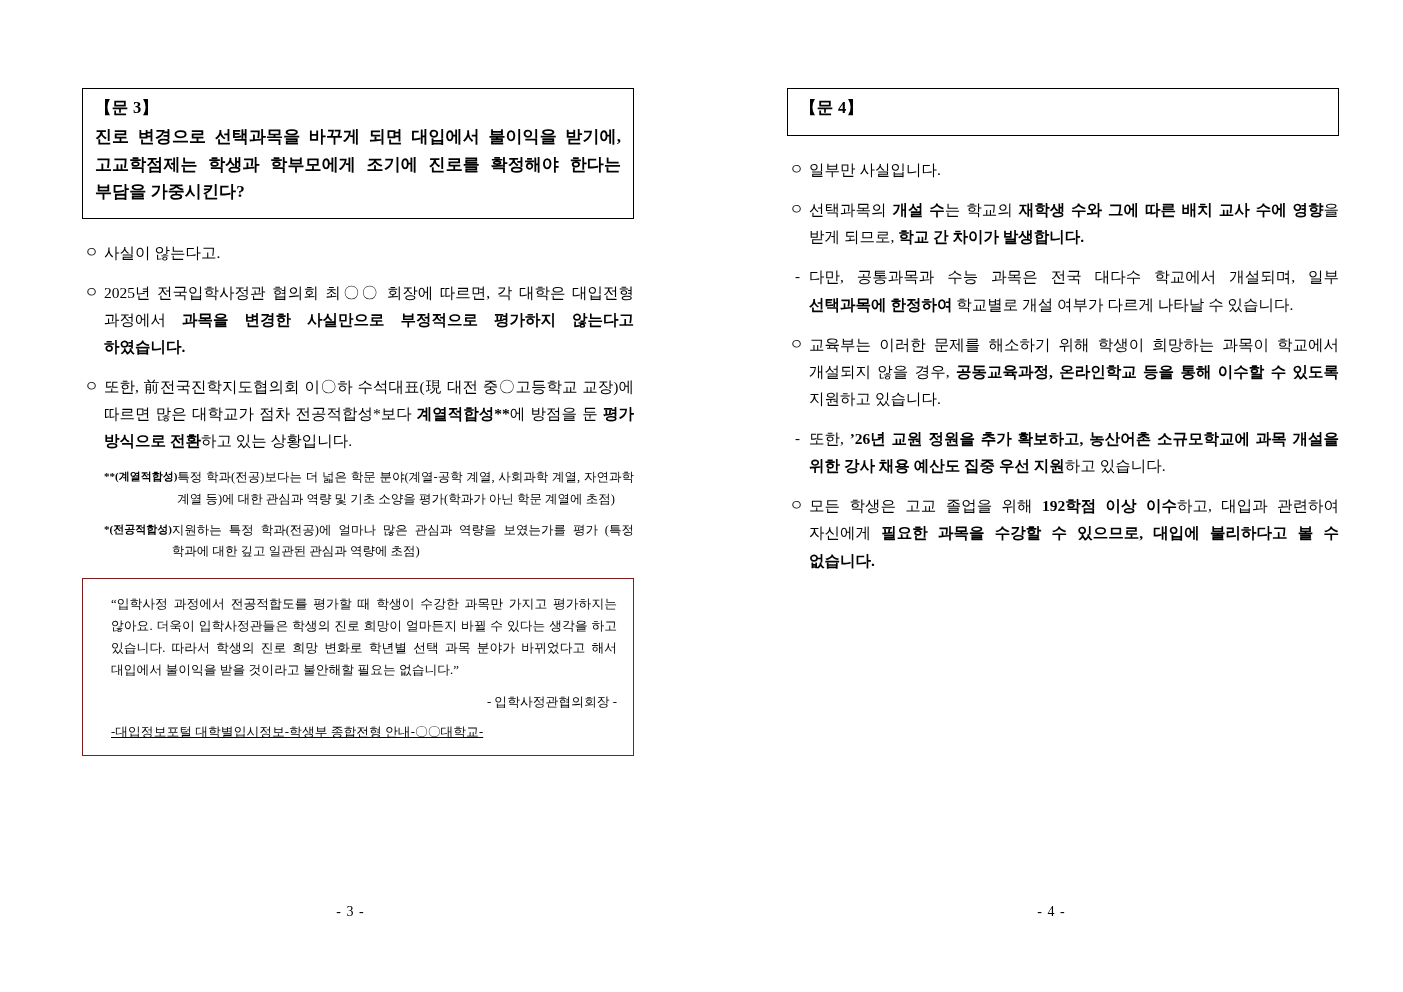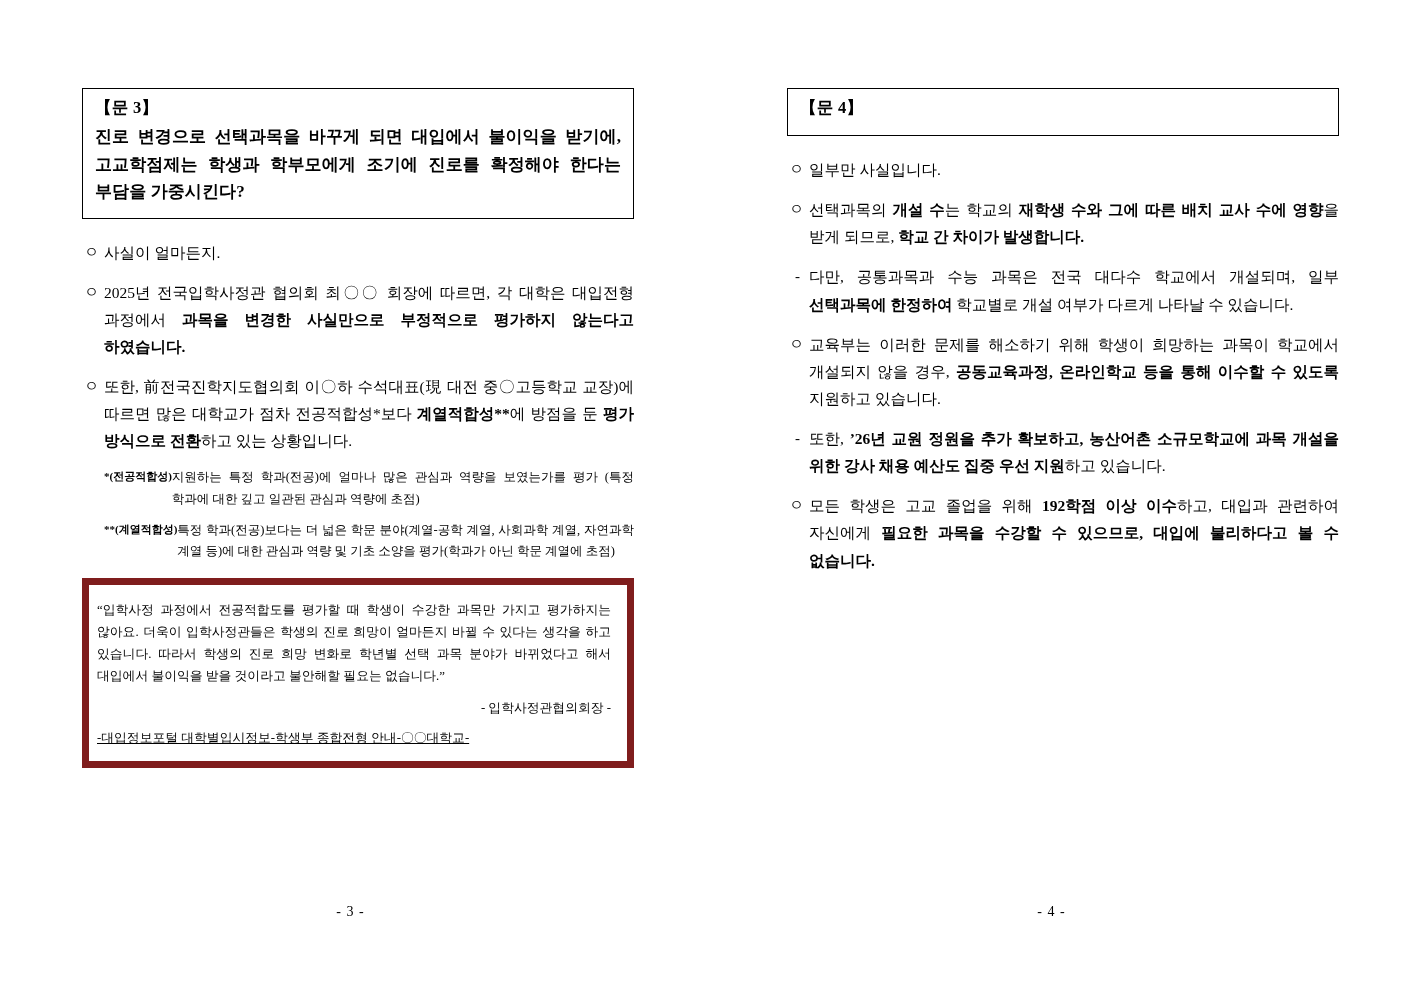--- a/index.html
+++ b/index.html
@@ -107,23 +107,23 @@
   }
   .sub .stext {
     flex: 1 1 auto;
     font-size: 12.5px;
     line-height: 1.7;
     text-align: justify;
     text-justify: inter-character;
     word-break: keep-all;
   }
   .quotebox {
-    border: 7px solid #7f1d1d;
+    border: 1px solid #7f1d1d;
     margin-top: 16px;
-    padding: 14px 16px 12px 8px;
+    padding: 14px 16px 12px 28px;
     box-sizing: border-box;
   }
   .quotebox p {
     margin: 0 0 10px 0;
     font-size: 12.8px;
     line-height: 1.72;
     text-align: justify;
     text-justify: inter-character;
     word-break: keep-all;
   }
@@ -159,42 +159,42 @@
 
       <div class="qbox">
         <div class="qlabel">【문 3】</div>
         <div class="qtext">진로 변경으로 선택과목을 바꾸게 되면 대입에서 불이익을 받기에, 고교학점제는 학생과 학부모에게 조기에 진로를 확정해야 한다는 부담을 가중시킨다?</div>
       </div>
 
       <div class="body-list">
 
         <div class="item">
           <div class="bullet">ㅇ</div>
-          <div class="itext">사실이 얼마든지.</div>
+          <div class="itext">사실이 않는다고.</div>
         </div>
 
         <div class="item">
           <div class="bullet">ㅇ</div>
           <div class="itext">2025년 전국입학사정관 협의회 최〇〇 회장에 따르면, 각 대학은 대입전형 과정에서 <b>과목을 변경한 사실만으로 부정적으로 평가하지 않는다고 하였습니다.</b></div>
         </div>
 
         <div class="item">
           <div class="bullet">ㅇ</div>
           <div class="itext">또한, 前전국진학지도협의회 이〇하 수석대표(現 대전 중〇고등학교 교장)에 따르면 많은 대학교가 점차 전공적합성*보다 <b>계열적합성**</b>에 방점을 둔 <b>평가 방식으로 전환</b>하고 있는 상황입니다.</div>
         </div>
 
         <div class="sub">
+          <div class="srow">
+            <div class="smark">**(계열적합성)</div>
+            <div class="stext">특정 학과(전공)보다는 더 넓은 학문 분야(계열-공학 계열, 사회과학 계열, 자연과학 계열 등)에 대한 관심과 역량 및 기초 소양을 평가(학과가 아닌 학문 계열에 초점)</div>
+          </div>
           <div class="srow">
             <div class="smark">*(전공적합성)</div>
             <div class="stext">지원하는 특정 학과(전공)에 얼마나 많은 관심과 역량을 보였는가를 평가 (특정 학과에 대한 깊고 일관된 관심과 역량에 초점)</div>
           </div>
-          <div class="srow">
-            <div class="smark">**(계열적합성)</div>
-            <div class="stext">특정 학과(전공)보다는 더 넓은 학문 분야(계열-공학 계열, 사회과학 계열, 자연과학 계열 등)에 대한 관심과 역량 및 기초 소양을 평가(학과가 아닌 학문 계열에 초점)</div>
-          </div>
         </div>
 
       </div>
 
       <div class="quotebox">
         <p>“입학사정 과정에서 전공적합도를 평가할 때 학생이 수강한 과목만 가지고 평가하지는 않아요. 더욱이 입학사정관들은 학생의 진로 희망이 얼마든지 바뀔 수 있다는 생각을 하고 있습니다. 따라서 학생의 진로 희망 변화로 학년별 선택 과목 분야가 바뀌었다고 해서 대입에서 불이익을 받을 것이라고 불안해할 필요는 없습니다.”</p>
         <p class="attrib">- 입학사정관협의회장 -</p>
         <p class="attrib2">-대입정보포털 대학별입시정보-학생부 종합전형 안내-〇〇대학교-</p>
       </div>
 

